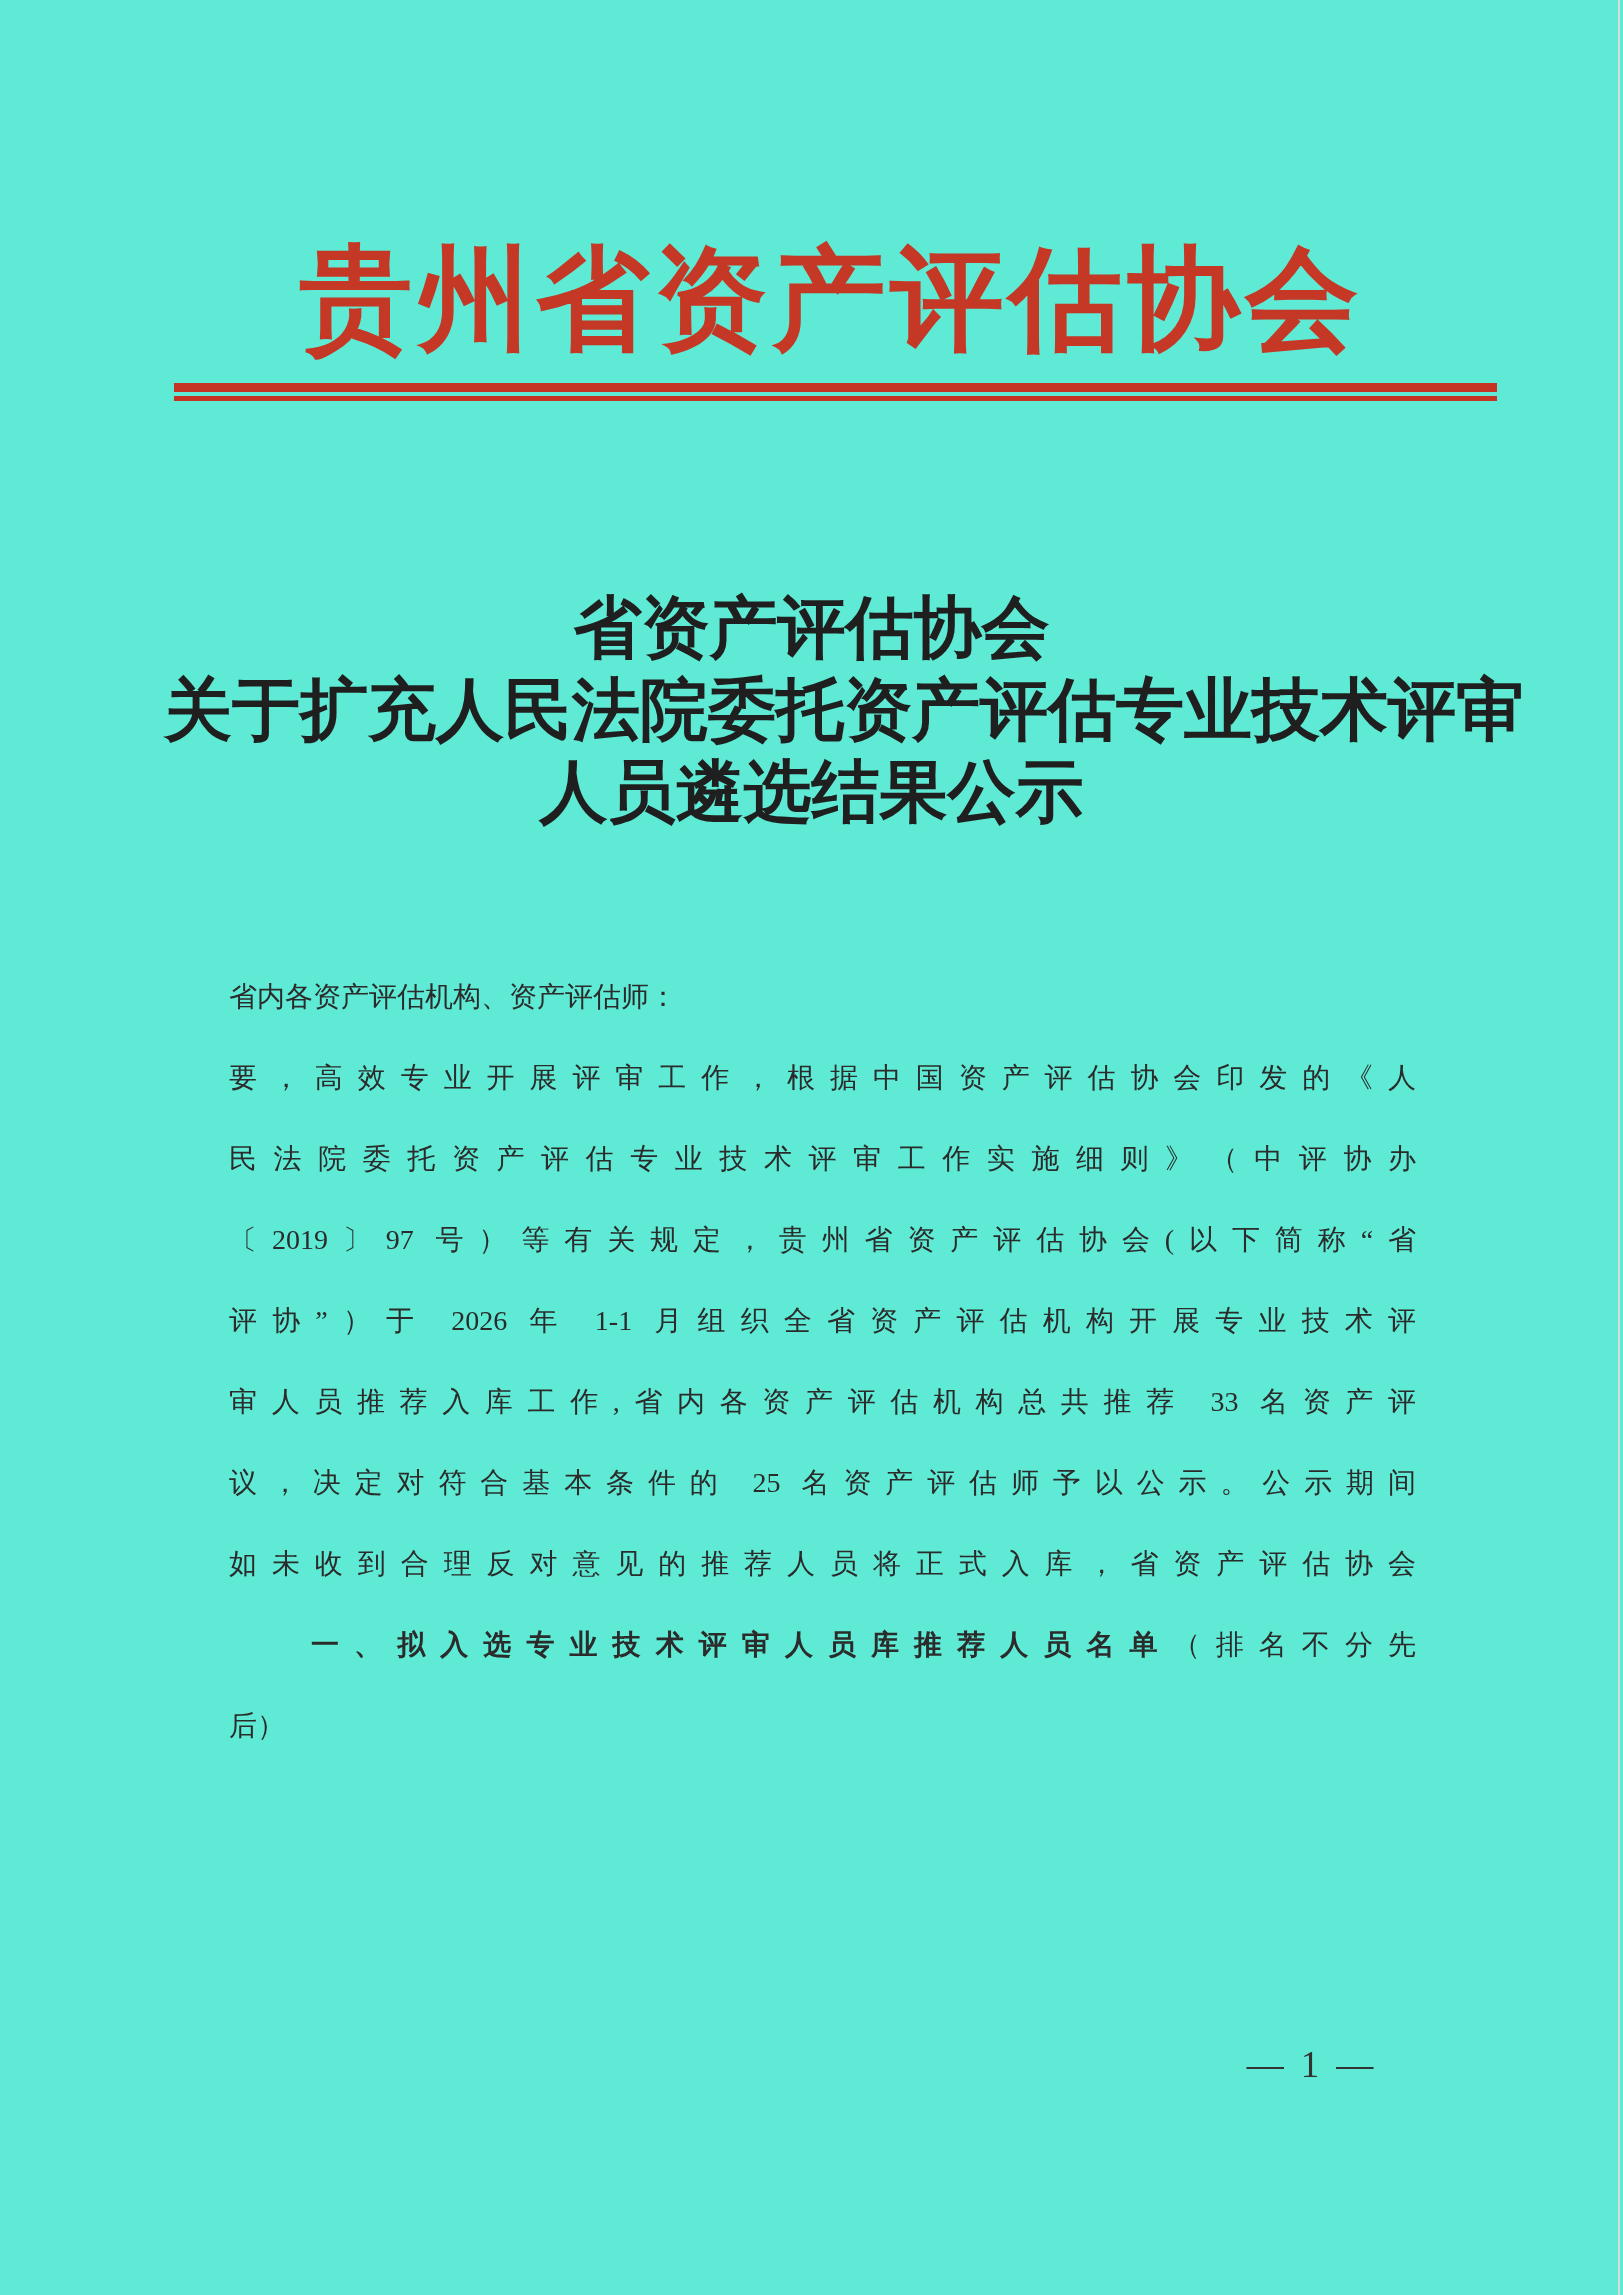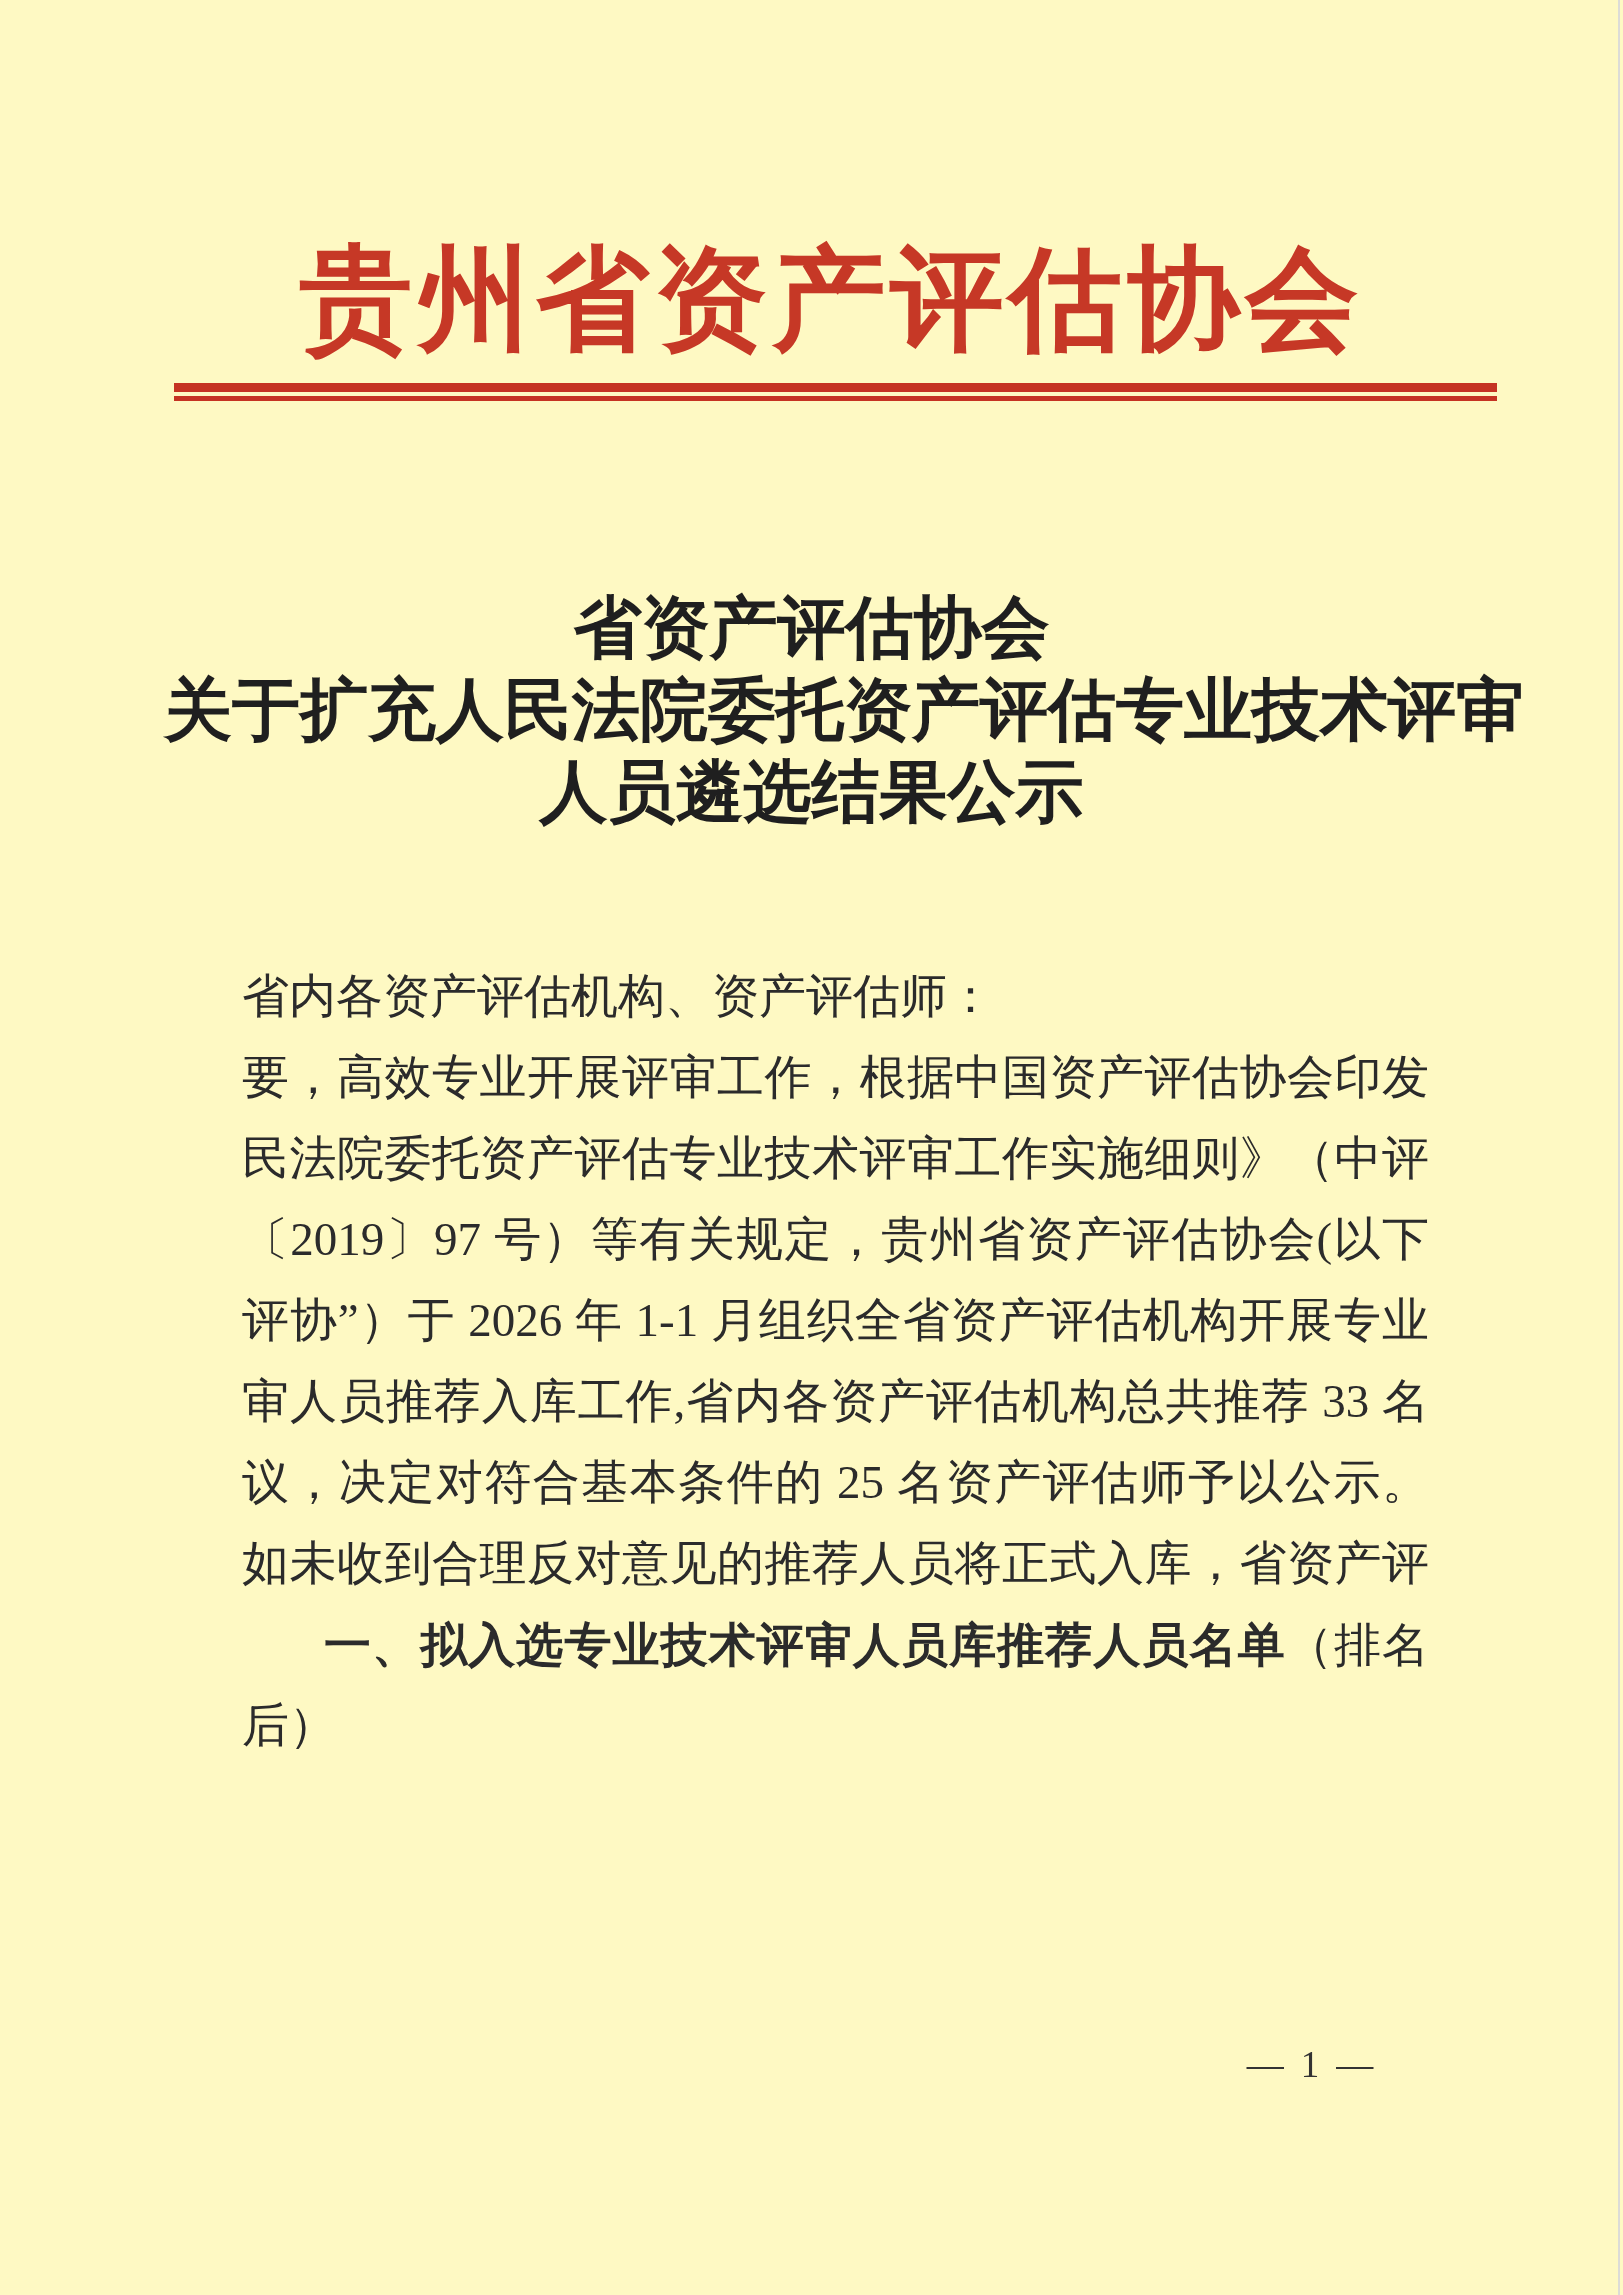--- a/index.html
+++ b/index.html
@@ -4,21 +4,21 @@
 <style>
   html, body {
     margin: 0;
     padding: 0;
     background: #ffffff;
   }
   .page {
     position: relative;
     width: 1624px;
     height: 2295px;
-    background: #fef9c3;
+    background: #5eead4;
     overflow: hidden;
     font-family: "Liberation Serif", "DejaVu Serif", serif;
   }
   
   .letterhead {
     position: absolute;
     top: 229px;
     left: 184px;
     width: 1295px;
     text-align: center;
@@ -50,23 +50,23 @@
     font-size: 68px;
     line-height: 82px;
     color: var(--ink, #1f1f1f);
     white-space: nowrap;
   }
 
   
   .body-block {
     position: absolute;
     top: 956px;
-    left: 242px;
+    left: 229px;
     width: 1187px;
-    font-size: 47px;
+    font-size: 28px;
     line-height: 81px;
     color: var(--body-ink, #2b2b2b);
   }
   .bline {
     height: 81px;
     overflow: hidden;
     white-space: normal;
   }
   .jf {
     text-align: justify;

